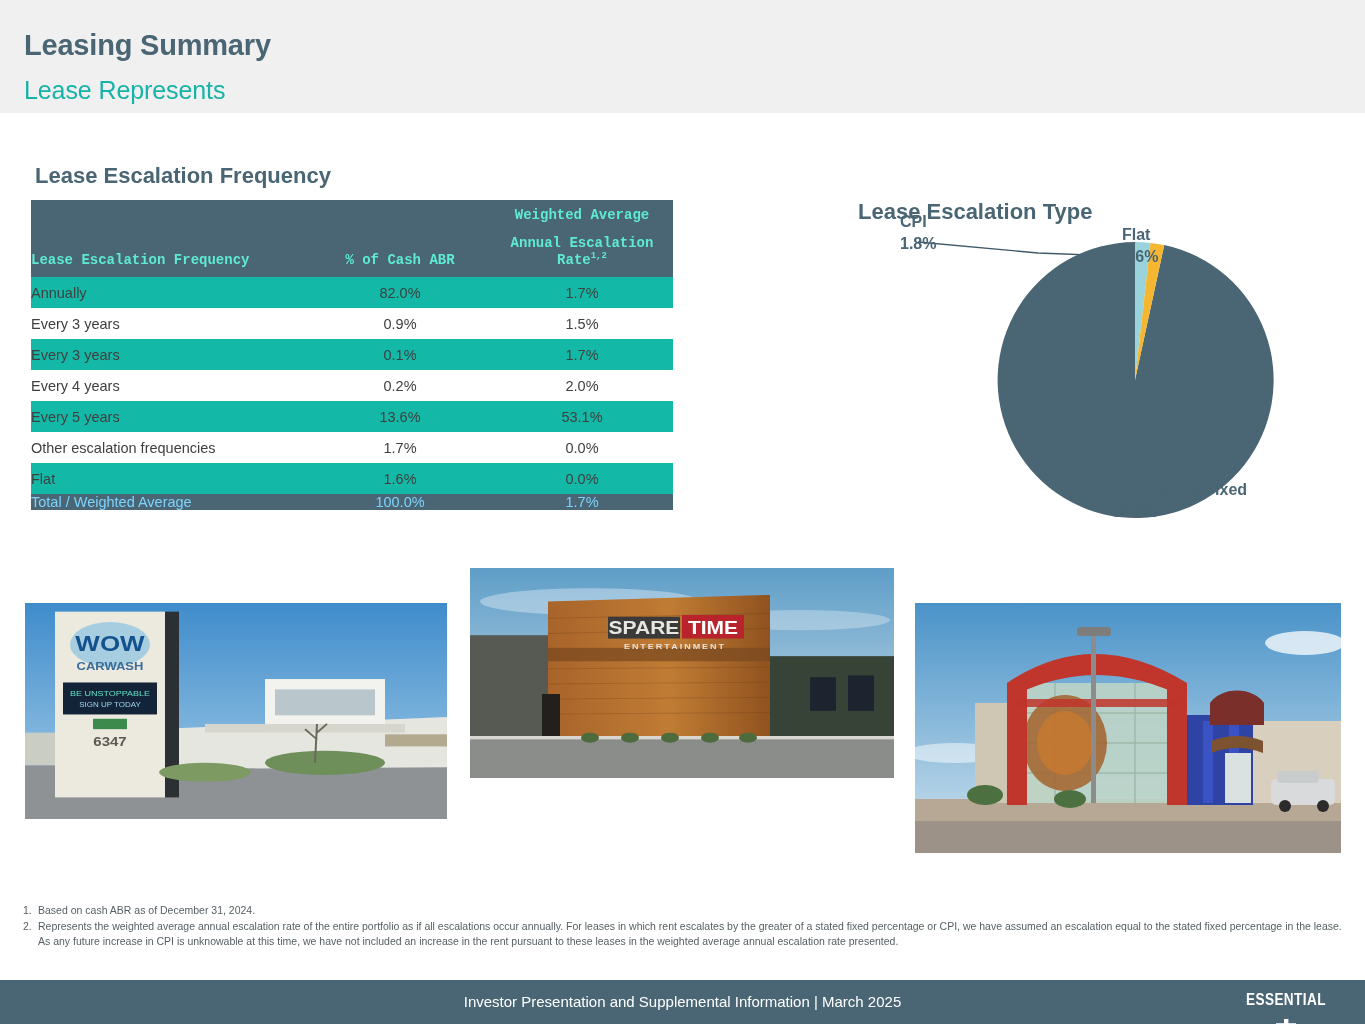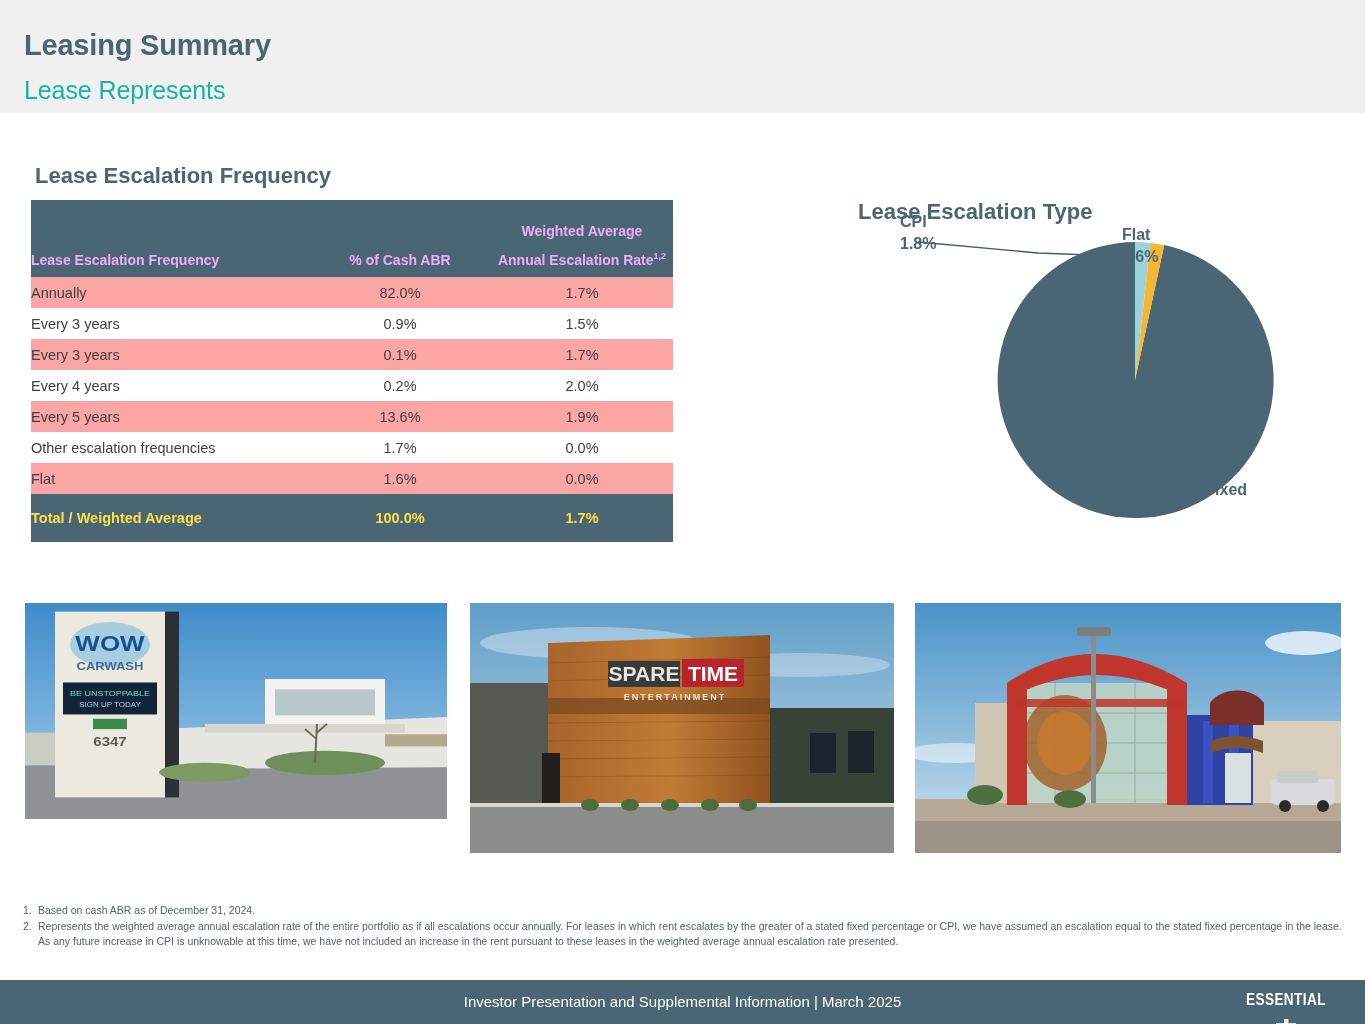--- a/index.html
+++ b/index.html
@@ -67,56 +67,57 @@
   table.esc-table td {
     padding: 0;
     margin: 0;
   }
   .col-label { width: 278px; }
   .col-abr   { width: 182px; }
   .col-rate  { width: 182px; }
 
   thead tr.head-row th {
     background: #4a6573;
-    color: #f0abfc;
+    color: #5eead4;
     font-size: 14px;
     font-weight: bold;
     vertical-align: bottom;
     height: 68px;
     padding-bottom: 9px;
+    font-family: Liberation Mono, monospace;
   }
   th.h-label { text-align: left; padding-left: 9px; }
   th.h-abr   { text-align: center; }
   th.h-rate  { text-align: center; }
   .wavg-line {
     display: block;
     text-align: center;
     padding-bottom: 12px;
     font-size: 14px;
     font-weight: bold;
   }
   .sup { font-size: 9px; vertical-align: super; }
 
   tbody tr td {
     height: 31px;
     font-size: 14.5px;
     color: #3f3f3f;
   }
-  tbody tr.odd  td { background: #fca5a5; }
+  tbody tr.odd  td { background: #14b8a6; }
   tbody tr.even td { background: #ffffff; }
   td.c-label { text-align: left; padding-left: 9px; }
   td.c-abr   { text-align: center; }
   td.c-rate  { text-align: center; }
 
   tbody tr.total-row td {
     background: #4a6573;
-    color: #fde047;
-    font-weight: bold;
+    color: #7dd3fc;
+    font-weight: normal;
     font-size: 14.5px;
-    height: 48px;
+    height: 16px;
   }
 
   
   .pie-area {
     position: absolute;
     left: 858px; top: 195px;
     width: 490px; height: 345px;
   }
   .pie-label {
     position: absolute;
@@ -130,21 +131,21 @@
   #flat-label { left: 264px; top: 29px; }
   #cf-label   { left: 254px; top: 284px; }
 
   
   .photo {
     position: absolute;
     overflow: hidden;
     background: #cfd8dd;
   }
   #photo-1 { left: 25px;  top: 603px; width: 422px; height: 216px; }
-  #photo-2 { left: 470px; top: 603px; width: 424px; height: 250px; }
+  #photo-2 { left: 470px; top: 568px; width: 424px; height: 210px; }
   #photo-3 { left: 915px; top: 603px; width: 426px; height: 250px; }
   .photo svg { display: block; width: 100%; height: 100%; }
 
   
   .footnotes {
     position: absolute;
     left: 23px; top: 903px;
     width: 1320px;
     font-size: 10.5px;
     color: #555f63;
@@ -236,21 +237,21 @@
         <td class="c-rate">1.7%</td>
       </tr>
       <tr class="even">
         <td class="c-label">Every 4 years</td>
         <td class="c-abr">0.2%</td>
         <td class="c-rate">2.0%</td>
       </tr>
       <tr class="odd">
         <td class="c-label">Every 5 years</td>
         <td class="c-abr">13.6%</td>
-        <td class="c-rate">1.9%</td>
+        <td class="c-rate">53.1%</td>
       </tr>
       <tr class="even">
         <td class="c-label">Other escalation frequencies</td>
         <td class="c-abr">1.7%</td>
         <td class="c-rate">0.0%</td>
       </tr>
       <tr class="odd">
         <td class="c-label">Flat</td>
         <td class="c-abr">1.6%</td>
         <td class="c-rate">0.0%</td>

